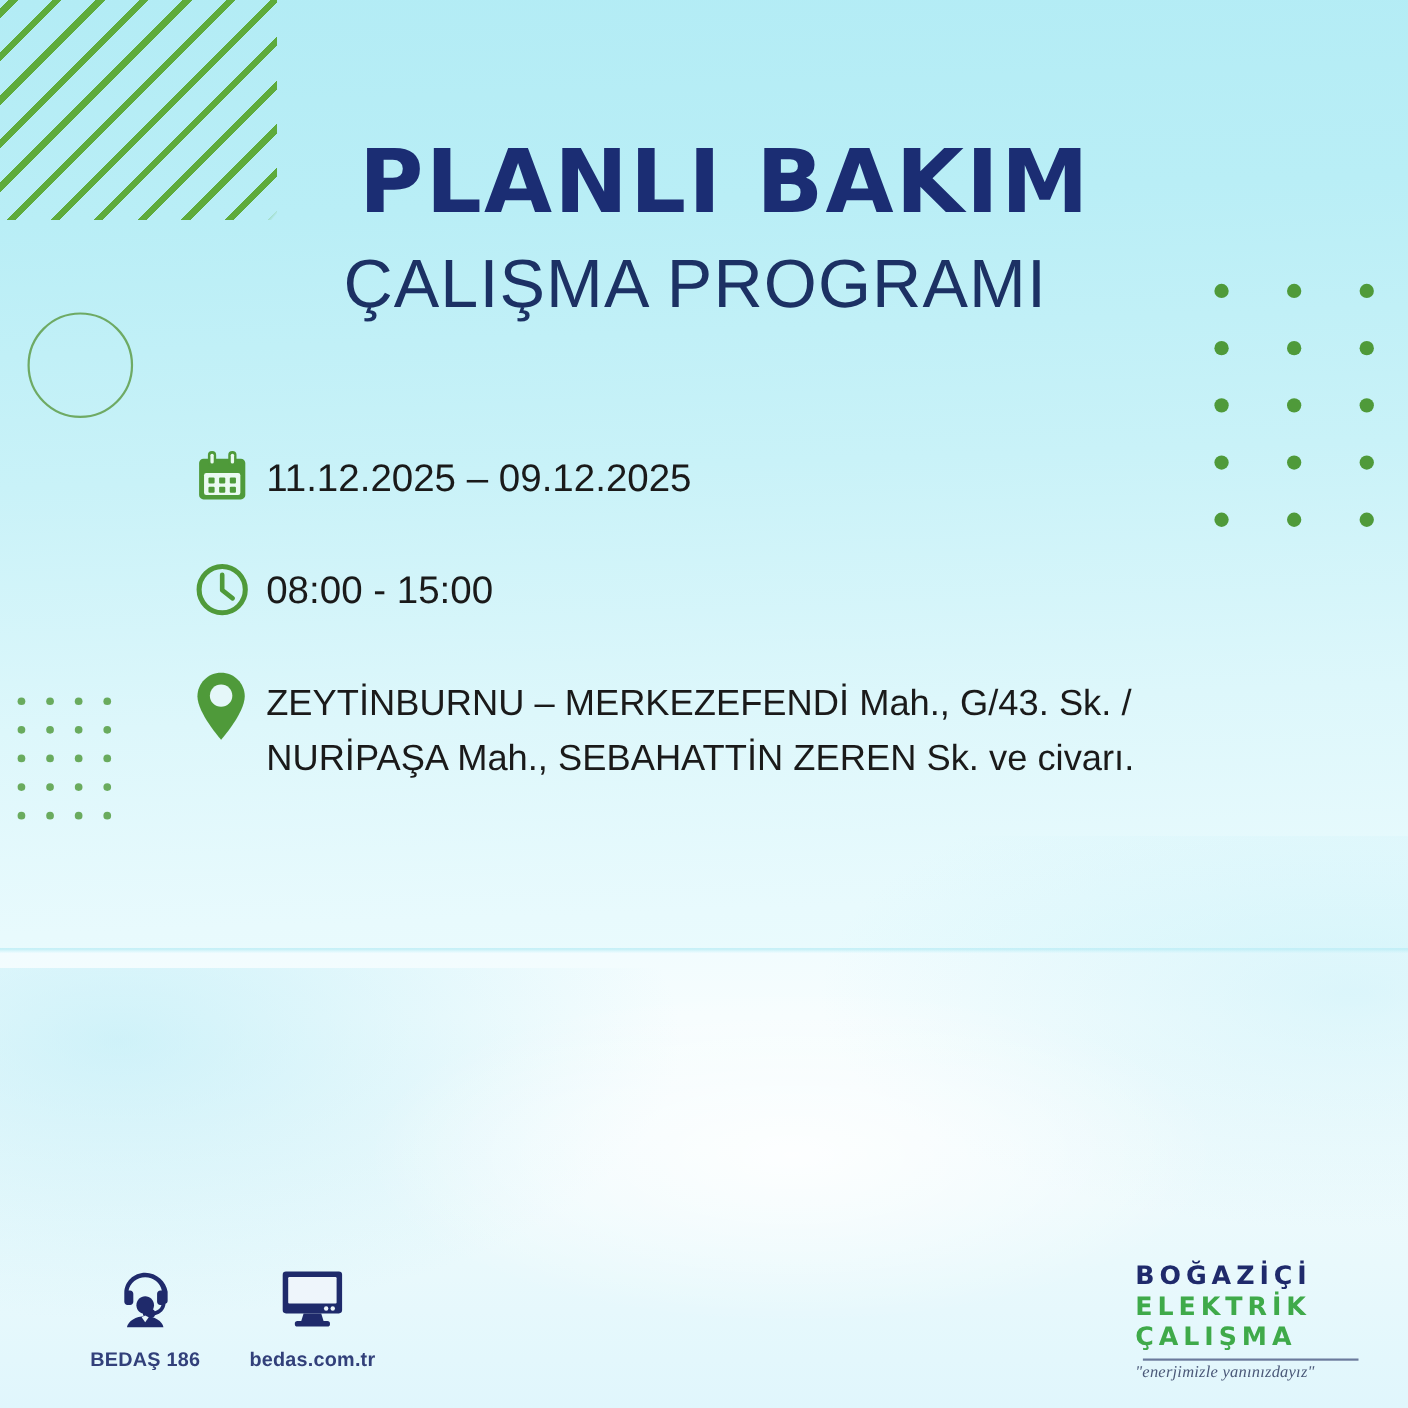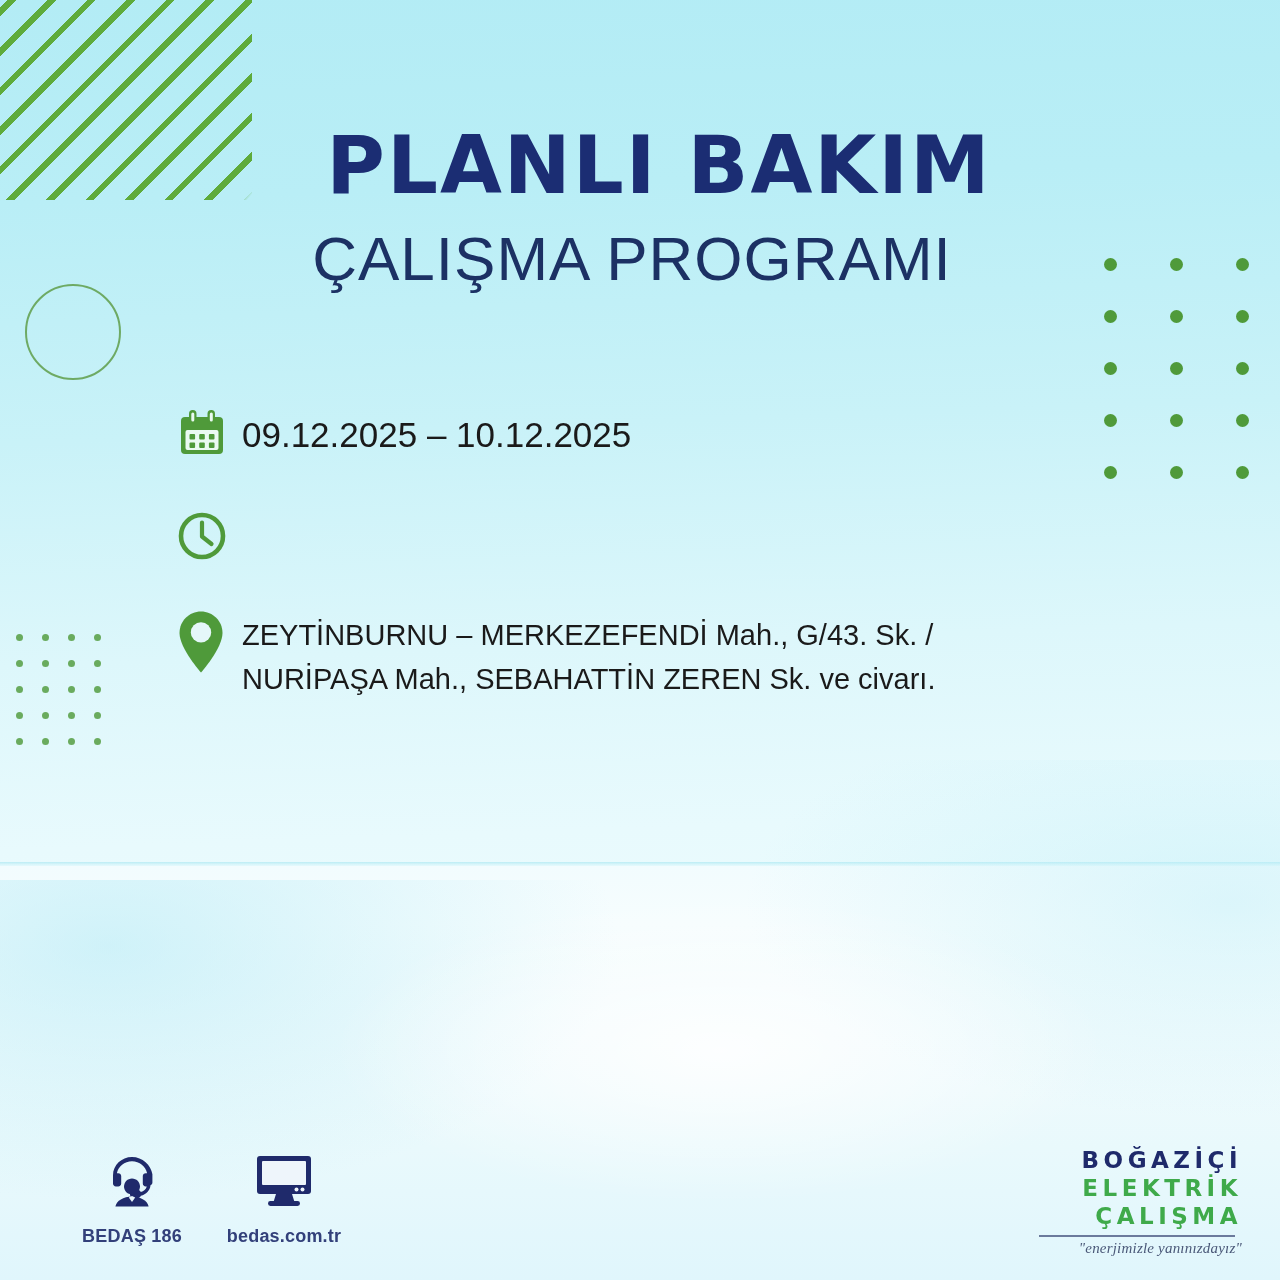--- a/index.html
+++ b/index.html
@@ -154,21 +154,21 @@
     font-size: 34px;
     color: #1a1a1a;
     line-height: 1.42;
     padding-top: 12px;
     letter-spacing: 0px;
     white-space: pre-line;
   }
   .row-date .row-text, .row-time .row-text { font-size: 35px; }
   .row-addr { margin-bottom: 0; }
   .row-addr .row-icon { padding-top: 4px; }
-  .row-addr .row-text { font-size: 29px; line-height: 1.5; }
+  .row-addr .row-text { font-size: 33px; line-height: 1.5; }
 
   
   .footer {
     position: absolute;
     left: 0; top: 1140px;
     width: 1280px;
     height: 140px;
   }
   .contact-group {
     position: absolute;
@@ -192,21 +192,21 @@
     font-size: 18px;
     font-weight: 700;
     color: #32407a;
     letter-spacing: 0.2px;
   }
 
   .logo {
     position: absolute;
     right: 38px; top: 6px;
     width: 210px;
-    text-align: right;
+    text-align: left;
   }
   .logo-line {
     font-family: "DejaVu Sans", sans-serif;
     font-weight: 700;
     font-size: 23px;
     letter-spacing: 4.5px;
     line-height: 1.22;
   }
   .logo-1 { color: #1f2a6b; }
   .logo-2, .logo-3 { color: #3faa4a; }
@@ -297,30 +297,31 @@
           <g fill="#4f9a3a">
             <rect x="13.5" y="26" width="5.6" height="5.6" rx="1"></rect>
             <rect x="23.2" y="26" width="5.6" height="5.6" rx="1"></rect>
             <rect x="32.9" y="26" width="5.6" height="5.6" rx="1"></rect>
             <rect x="13.5" y="34.4" width="5.6" height="5.6" rx="1"></rect>
             <rect x="23.2" y="34.4" width="5.6" height="5.6" rx="1"></rect>
             <rect x="32.9" y="34.4" width="5.6" height="5.6" rx="1"></rect>
           </g>
         </svg>
       </div>
-      <div class="row-text">09.12.2025 – 10.12.2025</div>
+      <div class="row-text">11.12.2025 – 09.12.2025</div>
     </div>
 
     <div class="row row-time">
       <div class="row-icon">
         <svg width="52" height="52" viewBox="0 0 52 52" aria-hidden="true">
           <circle cx="26" cy="26" r="21" fill="none" stroke="#4f9a3a" stroke-width="4.6"></circle>
           <path d="M26 12.5 L26 26.5 L35.5 34" fill="none" stroke="#4f9a3a" stroke-width="4.2" stroke-linecap="round" stroke-linejoin="round"></path>
         </svg>
       </div>
+      <div class="row-text">08:00 - 15:00</div>
     </div>
 
 
     <div class="row row-addr">
       <div class="row-icon">
         <svg width="50" height="64" viewBox="0 0 50 64" aria-hidden="true">
           <path d="M25 1.5 C13.1 1.5 3.5 11.1 3.5 23 c0 15.4 21.5 39.5 21.5 39.5 S46.5 38.4 46.5 23 C46.5 11.1 36.9 1.5 25 1.5 z" fill="#4f9a3a"></path>
           <circle cx="25" cy="22.4" r="10.2" fill="#e5f7f9"></circle>
         </svg>
       </div>

